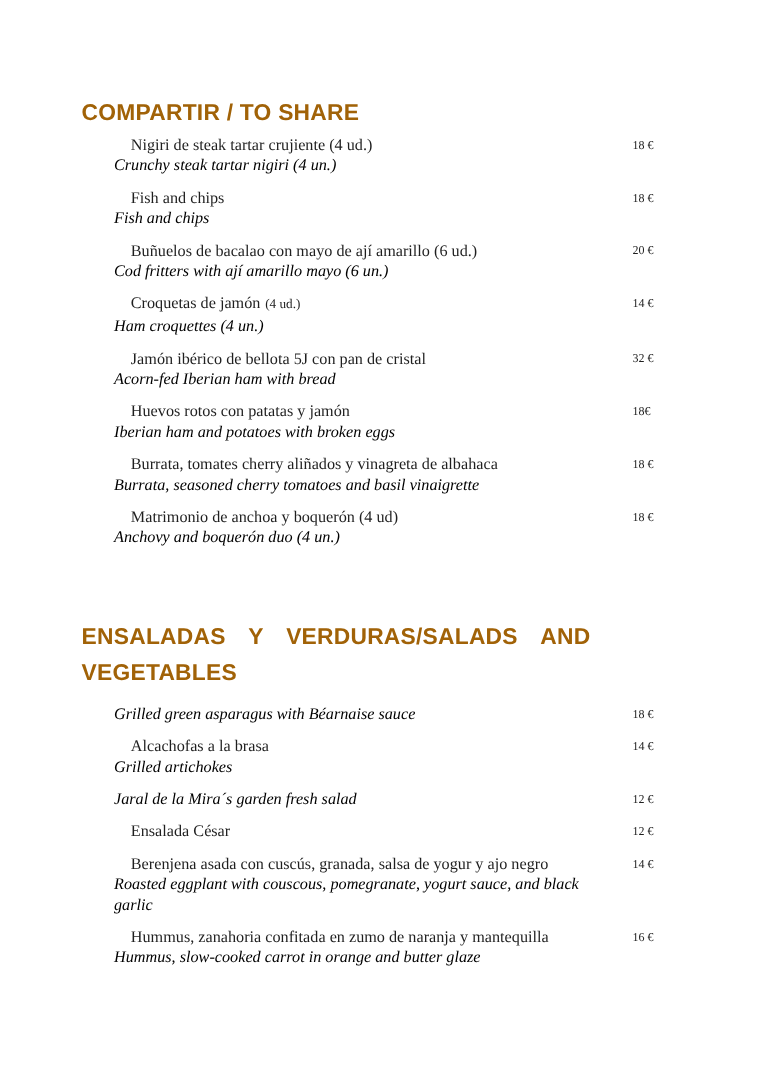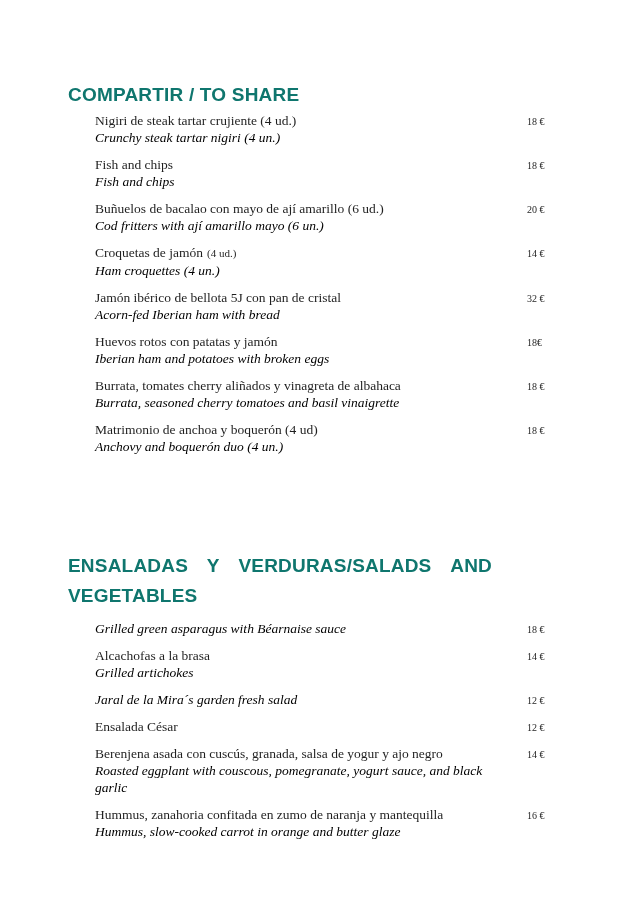--- a/index.html
+++ b/index.html
@@ -19,28 +19,28 @@
     position: absolute;
     inset: 0;
     background: #ffffff;
   }
   .section {
     position: absolute;
     left: 68px;
     width: 505px;
   }
   .section-compartir { top: 84px; }
-  .section-ensaladas { top: 551px; }
+  .section-ensaladas { top: 517px; }
 
   .section-title {
     font-family: "Liberation Sans", "DejaVu Sans", sans-serif;
     font-weight: 700;
     font-size: 19px;
     line-height: 22px;
-    color: #0f766e;
+    color: #a16207;
     letter-spacing: 0.2px;
     margin: 0 0 6px 0;
   }
   .section-title.two-line {
     line-height: 30px;
     margin-bottom: 9px;
   }
   .title-line-justified {
     display: flex;
     justify-content: space-between;
@@ -56,20 +56,21 @@
     margin-bottom: 10px;
   }
   .item-texts {
     max-width: 400px;
     font-size: 13.5px;
     line-height: 17px;
   }
   .item-name {
     white-space: pre-wrap;
     color: #1f1f1f;
+    margin-left: 14px;
   }
   .item-name-small {
     font-size: 11px;
     margin-left: 4px;
   }
   .item-translation {
     font-style: italic;
     color: #000000;
     white-space: pre-wrap;
   }

